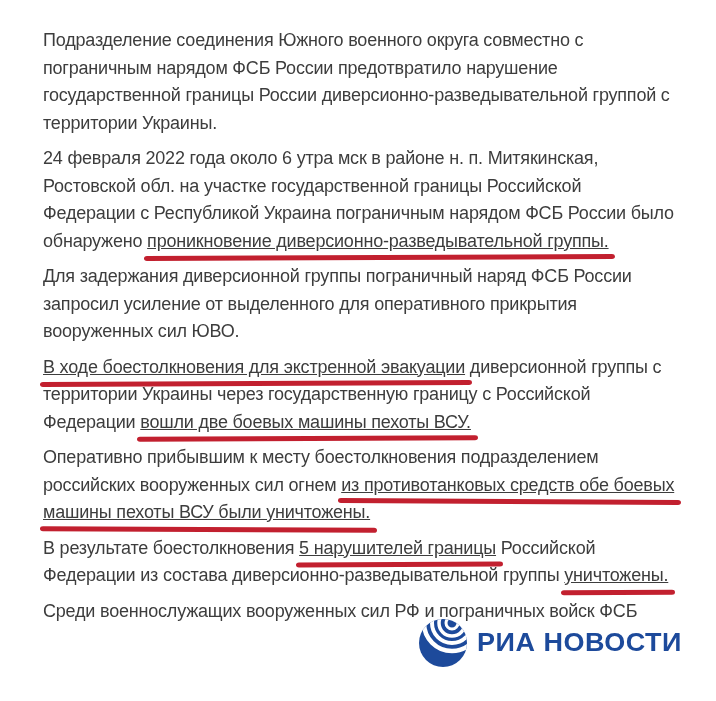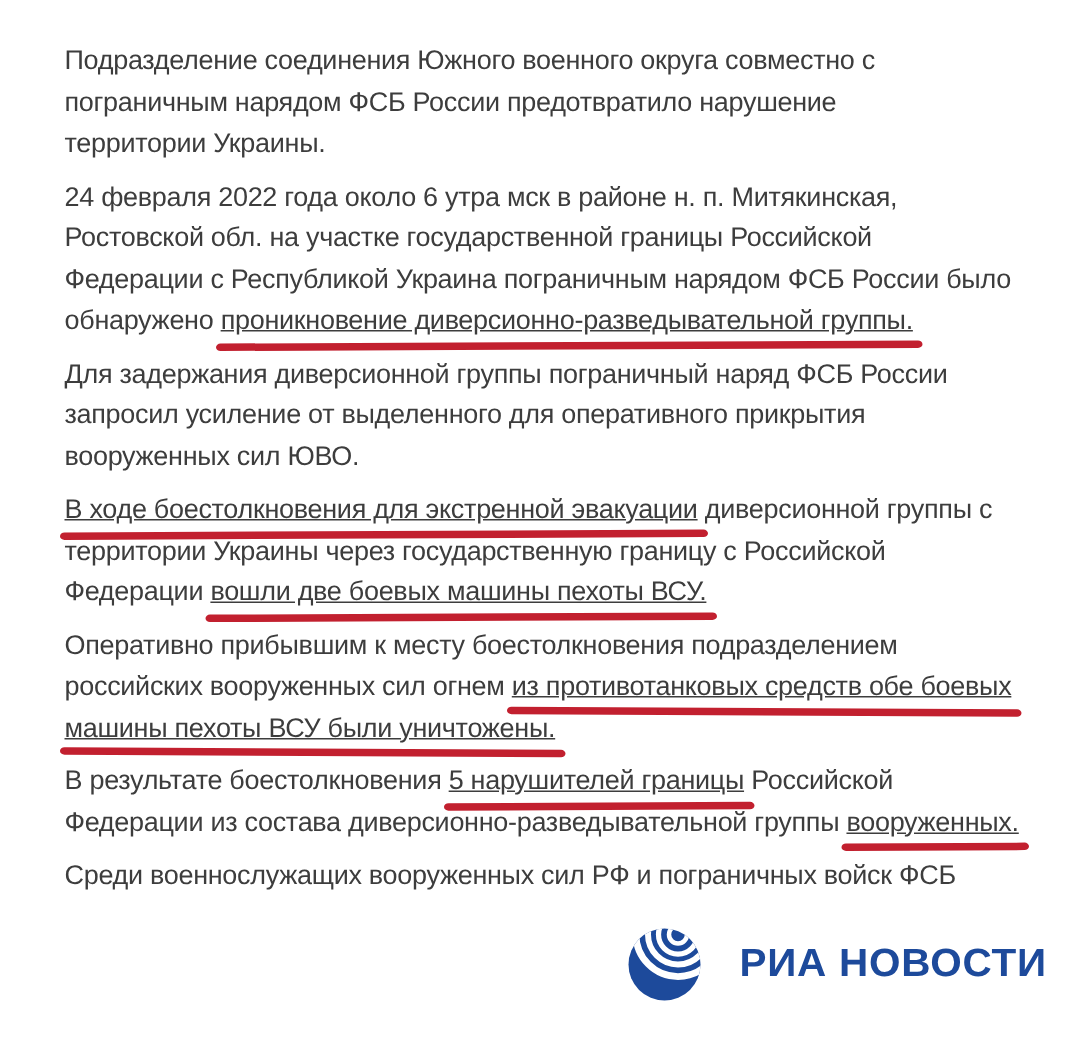--- a/index.html
+++ b/index.html
@@ -47,41 +47,41 @@
   
   .para:nth-child(odd) .u::after { transform: rotate(0.3deg); }
   .watermark {
     position: absolute;
     left: 417px;
     top: 616px;
     display: flex;
     align-items: center;
     z-index: 5;
     pointer-events: none;
-    gap: 16px;
   }
   .globe { display: block; }
   .brand {
     margin-left: 7px;
     font-size: 27px;
     font-weight: 700;
     letter-spacing: 0.5px;
     color: var(--wm-color, #1d4a9b);
     transform: scaleY(0.97);
     white-space: nowrap;
   }
 </style>
 </head>
 <body style="background: rgb(255, 255, 255);">
 
 <main class="doc">
   <div id="doc-body">
       <div class="para">
         <div class="line"><span class="seg">Подразделение соединения Южного военного округа совместно с</span></div>
         <div class="line"><span class="seg">пограничным нарядом ФСБ России предотвратило нарушение</span></div>
+        <div class="line"><span class="seg">государственной границы России диверсионно-разведывательной группой с</span></div>
         <div class="line"><span class="seg">территории Украины.</span></div>
       </div>
       <div class="para">
         <div class="line"><span class="seg">24 февраля 2022 года около 6 утра мск в районе н. п. Митякинская,</span></div>
         <div class="line"><span class="seg">Ростовской обл. на участке государственной границы Российской</span></div>
         <div class="line"><span class="seg">Федерации с Республикой Украина пограничным нарядом ФСБ России было</span></div>
         <div class="line"><span class="seg">обнаружено </span><span class="seg u">проникновение диверсионно-разведывательной группы.</span></div>
       </div>
       <div class="para">
         <div class="line"><span class="seg">Для задержания диверсионной группы пограничный наряд ФСБ России</span></div>
@@ -93,21 +93,21 @@
         <div class="line"><span class="seg">территории Украины через государственную границу с Российской</span></div>
         <div class="line"><span class="seg">Федерации </span><span class="seg u">вошли две боевых машины пехоты ВСУ.</span></div>
       </div>
       <div class="para">
         <div class="line"><span class="seg">Оперативно прибывшим к месту боестолкновения подразделением</span></div>
         <div class="line"><span class="seg">российских вооруженных сил огнем </span><span class="seg u">из противотанковых средств обе боевых</span></div>
         <div class="line"><span class="seg u">машины пехоты ВСУ были уничтожены.</span></div>
       </div>
       <div class="para">
         <div class="line"><span class="seg">В результате боестолкновения </span><span class="seg u">5 нарушителей границы</span><span class="seg"> Российской</span></div>
-        <div class="line"><span class="seg">Федерации из состава диверсионно-разведывательной группы </span><span class="seg u">вооруженных.</span></div>
+        <div class="line"><span class="seg">Федерации из состава диверсионно-разведывательной группы </span><span class="seg u">уничтожены.</span></div>
       </div>
       <div class="para">
         <div class="line"><span class="seg">Среди военнослужащих вооруженных сил РФ и пограничных войск ФСБ</span></div>
       </div>
     </div>
 </main>
 
 <div class="watermark">
   <svg class="globe" width="53" height="53" viewBox="0 0 53 53" aria-hidden="true">
     <defs>

